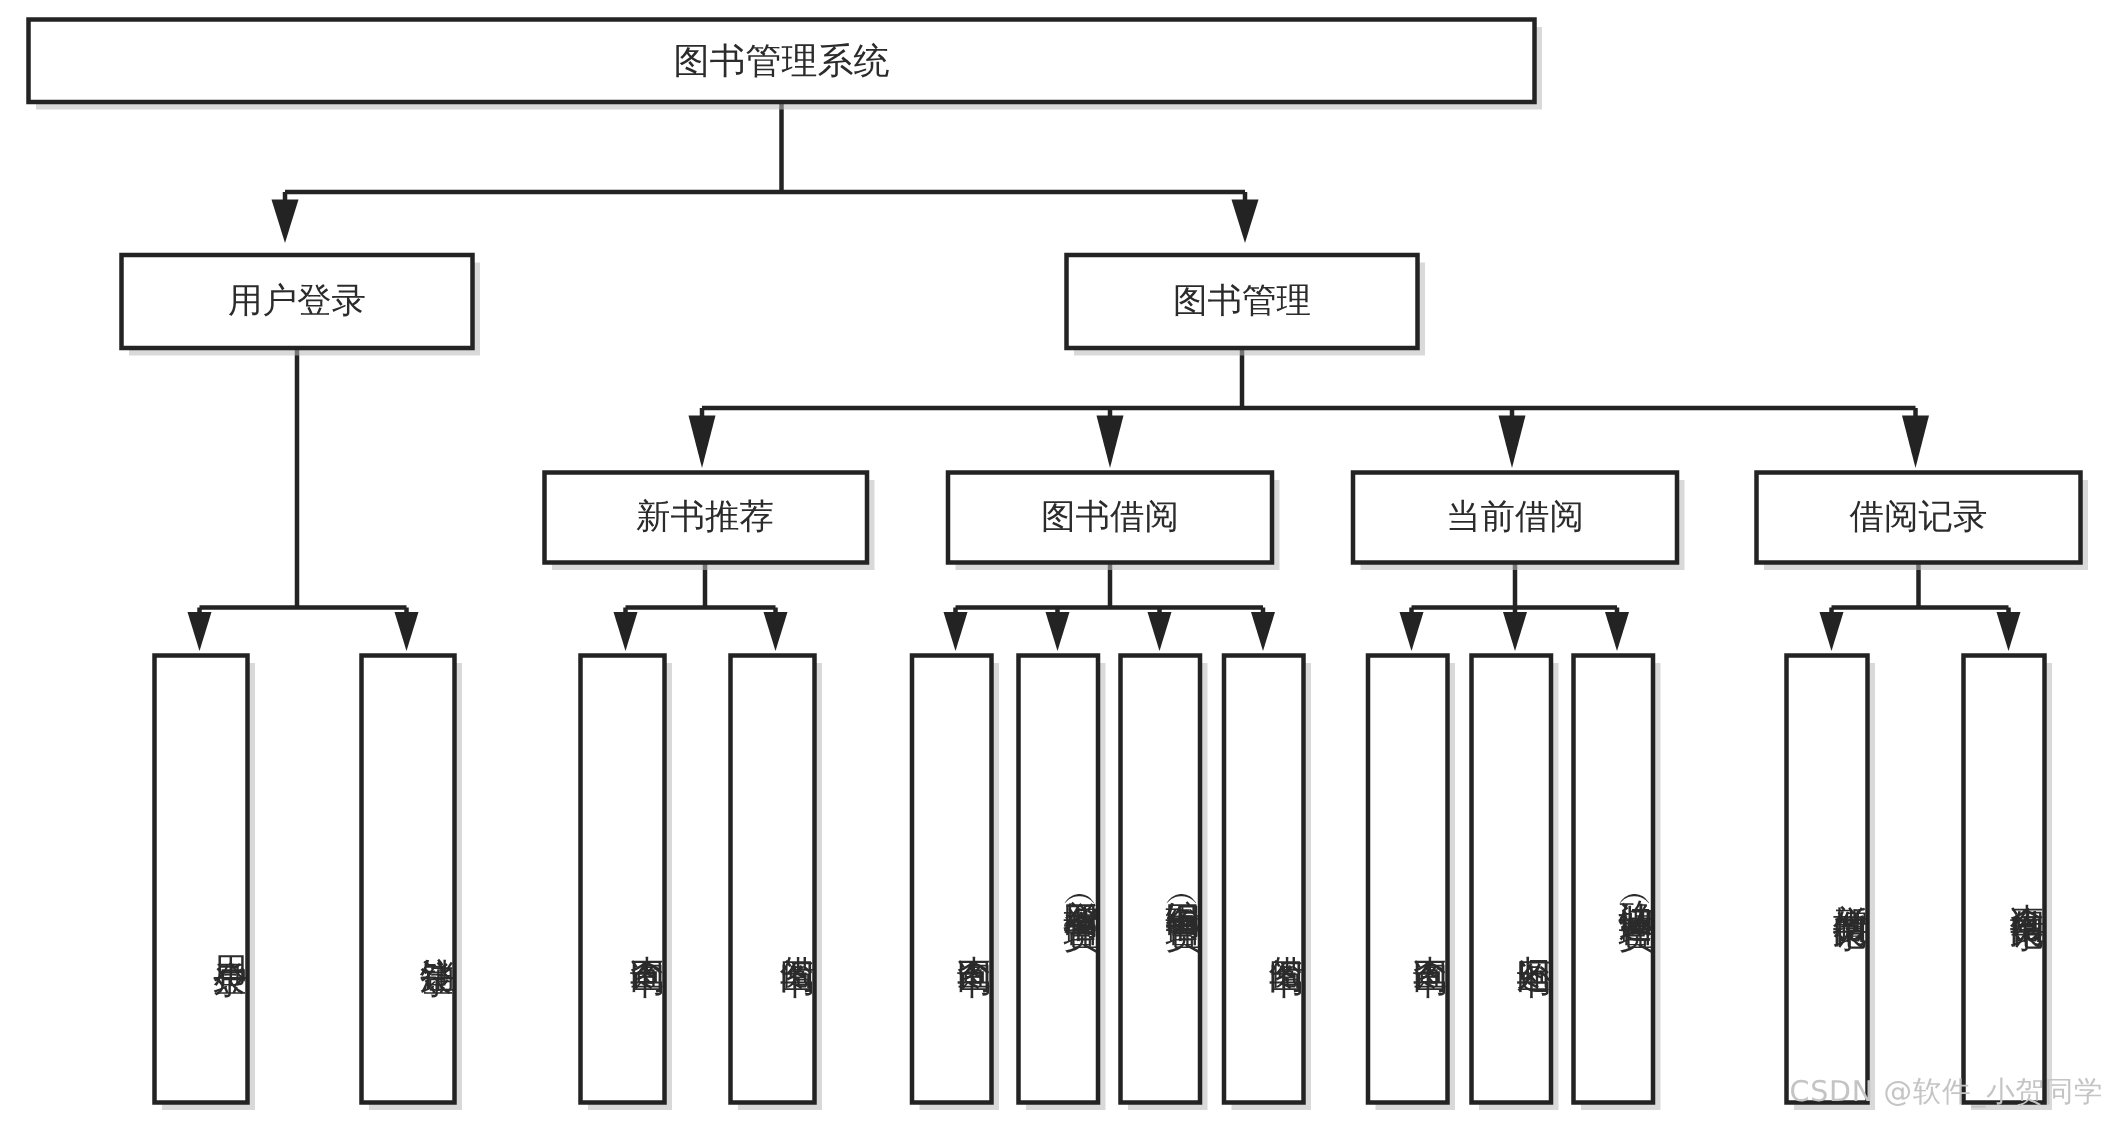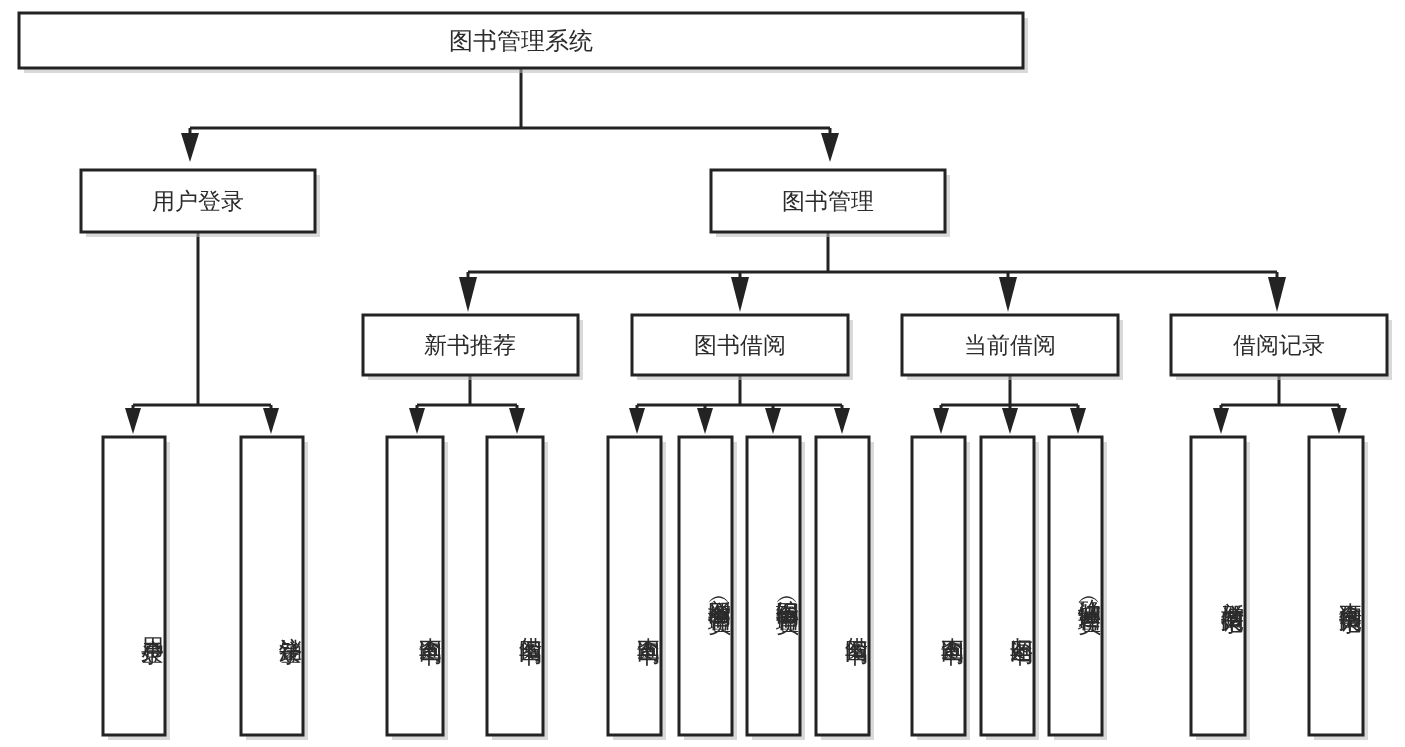--- a/index.html
+++ b/index.html
@@ -276,14 +276,15 @@
   <div class="vlabel" style="left:747px; top:447px; width:53px; height:285px;">编辑图书（管理员）</div>
   <div class="vlabel" style="left:816px; top:515px; width:53px; height:215px;">借阅图书</div>
 
   <div class="vlabel" style="left:912px; top:515px; width:53px; height:215px;">查询图书</div>
   <div class="vlabel" style="left:981px; top:515px; width:53px; height:215px;">归还图书</div>
   <div class="vlabel" style="left:1049px; top:447px; width:53px; height:285px;">确认归还（管理员）</div>
 
   <div class="vlabel" style="left:1191px; top:452px; width:54px; height:275px;">新增借阅记录</div>
   <div class="vlabel" style="left:1309px; top:452px; width:54px; height:275px;">查询借阅记录</div>
 
+  <div class="watermark" style="left:1193px; top:715px;">CSDN @软件_小贺同学</div>
 
 </div>
 
 </body></html>

